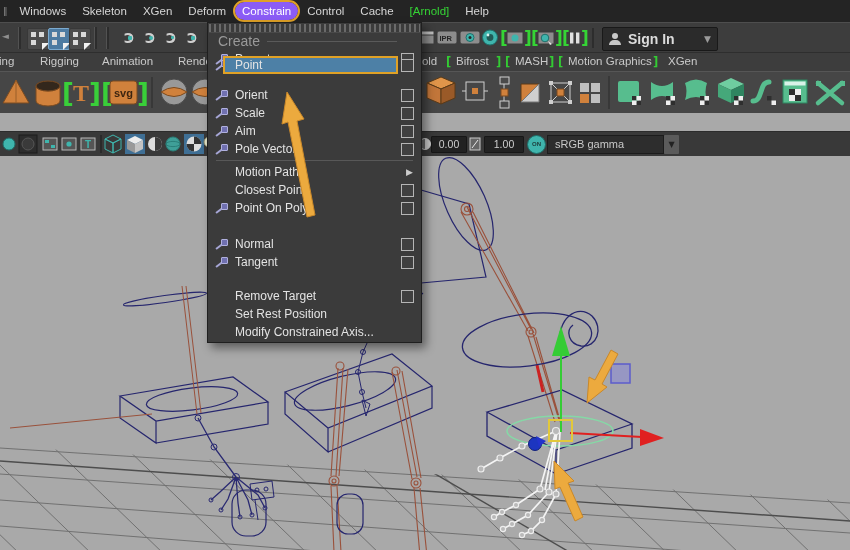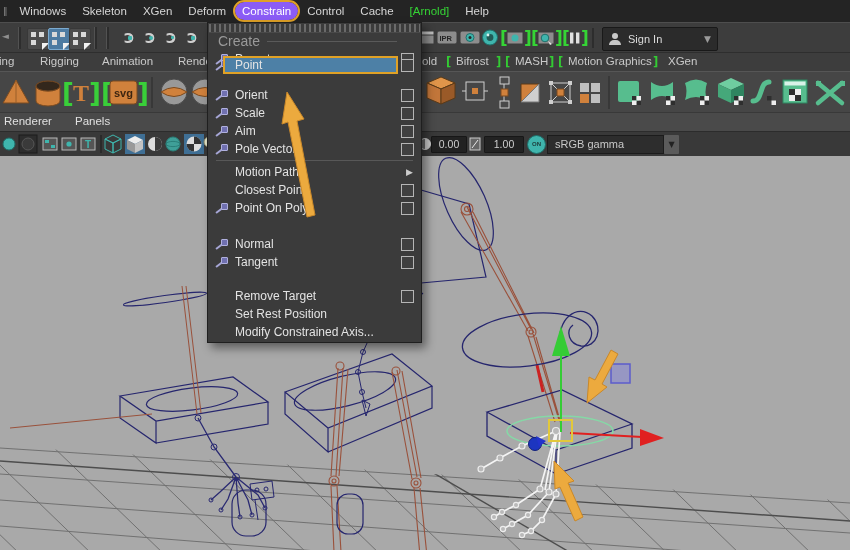--- a/index.html
+++ b/index.html
@@ -19,21 +19,21 @@
   .selbtn{position:absolute;top:5px;width:20px;height:20px;background:#4c4c4c;border:1px solid #383838;border-radius:2px;}
   .selbtn.active{background:#4d7ba2;border-color:#7cabd0;}
   .selbtn i{position:absolute;left:3px;top:3px;width:5px;height:5px;background:#d9d9d9;box-shadow:8px 0 0 #d9d9d9,0 8px 0 #d9d9d9;}
   .selbtn b{position:absolute;right:1px;bottom:1px;width:0;height:0;border:5px solid transparent;border-bottom-color:#f2f2f2;transform:rotate(-45deg);}
   .mag{position:absolute;top:7px;width:18px;height:17px;color:#cfcfcf;font:bold 14px "DejaVu Sans",sans-serif;transform:scaleX(-1);}
   .mag i{position:absolute;left:2px;top:6px;width:4px;height:4px;background:#3fb5ad;border-radius:1px;}
   #signin{position:absolute;left:602px;top:4px;width:114px;height:22px;background:#2b2b2b;border:1px solid #191919;border-radius:2px;display:flex;align-items:center;}
   #signin .person{position:relative;width:12px;height:12px;margin-left:6px;}
   #signin .person:before{content:"";position:absolute;left:3px;top:0;width:6px;height:6px;border-radius:50%;background:#c9c9c9;}
   #signin .person:after{content:"";position:absolute;left:0;top:7px;width:12px;height:5px;border-radius:5px 5px 0 0;background:#c9c9c9;}
-  #signin .txt{font-size:11px;color:#dcdcdc;margin-left:7px;flex:1;}
+  #signin .txt{font-size:14px;color:#dcdcdc;margin-left:7px;flex:1;font-weight:bold;}
   #signin .arr{color:#9a9a9a;font-size:9px;margin-right:6px;}
 
   #shelftabs{position:absolute;left:0;top:52px;width:850px;height:19px;background:#3d3d3d;border-top:1px solid #2e2e2e;z-index:2;overflow:hidden;}
   #shelftabs .tab{position:absolute;top:2px;font-size:11.5px;color:#c9c9c9;}
   #shelftabs .gb{color:#33cc33;font-weight:bold;}
 
   #shelf{position:absolute;left:0;top:71px;width:850px;height:41px;background:#464646;border-top:1px solid #565656;z-index:2;}
   #panelmenu{position:absolute;left:0;top:112px;width:850px;height:19px;background:#4a4a4a;border-top:1px solid #393939;z-index:2;}
   #panelmenu .pm{position:absolute;top:2px;font-size:11.5px;color:#e0e0e0;}
   #vptoolbar{position:absolute;left:0;top:131px;width:850px;height:24px;background:#393939;border-top:1px solid #2c2c2c;z-index:2;}
@@ -287,24 +287,20 @@
           <rect x="369" y="23" width="6" height="6" fill="#eee"></rect>
       </g>
       <g>
         <path d="M398,11 L422,31 M422,11 L398,31" stroke="#57bd8e" stroke-width="4.5" stroke-linecap="round"></path>
         <rect x="396" y="9" width="5" height="5" fill="#57bd8e"></rect>
           <rect x="420" y="9" width="5" height="5" fill="#57bd8e"></rect>
       </g>
     </svg>
   </div>
 
-  <div id="panelmenu">
-    <span class="pm" style="left:4px">Renderer</span>
-    <span class="pm" style="left:75px">Panels</span>
-  </div>
 
   <div id="vptoolbar">
     <svg width="214" height="24" style="position:absolute;left:0;top:0">
       <circle cx="9" cy="12" r="6" fill="#3fb5ad" stroke="#1f6f6a"></circle>
       <g>
         <rect x="19" y="3" width="18" height="18" fill="#2d2d2d" stroke="#1c1c1c"></rect>
           <circle cx="28" cy="12" r="6" fill="#3a3a3a" stroke="#565656"></circle>
       </g>
       <g>
         <rect x="43" y="6" width="14" height="12" fill="#555" stroke="#b9b9b9"></rect>

